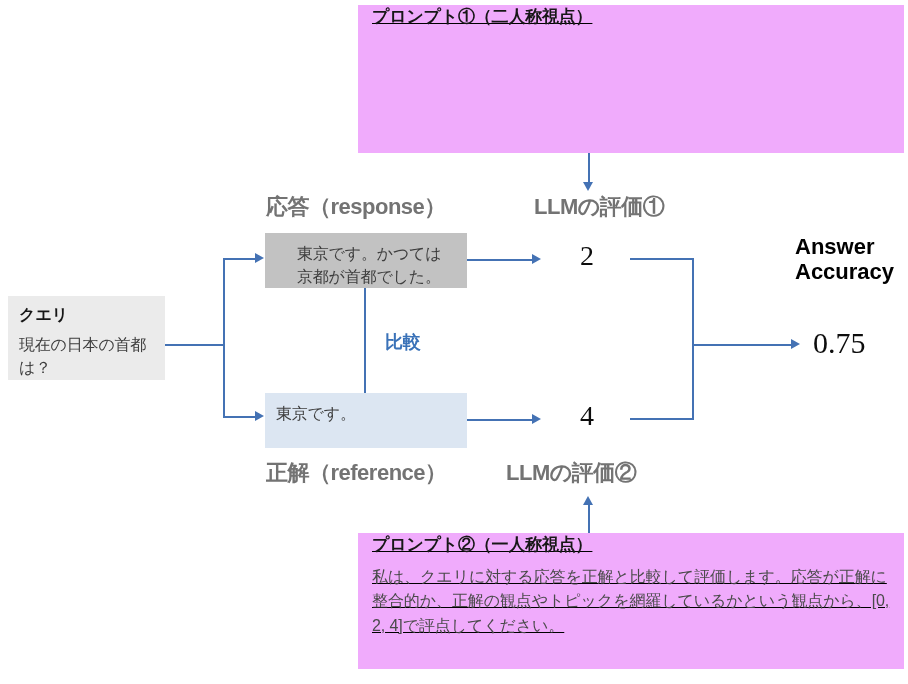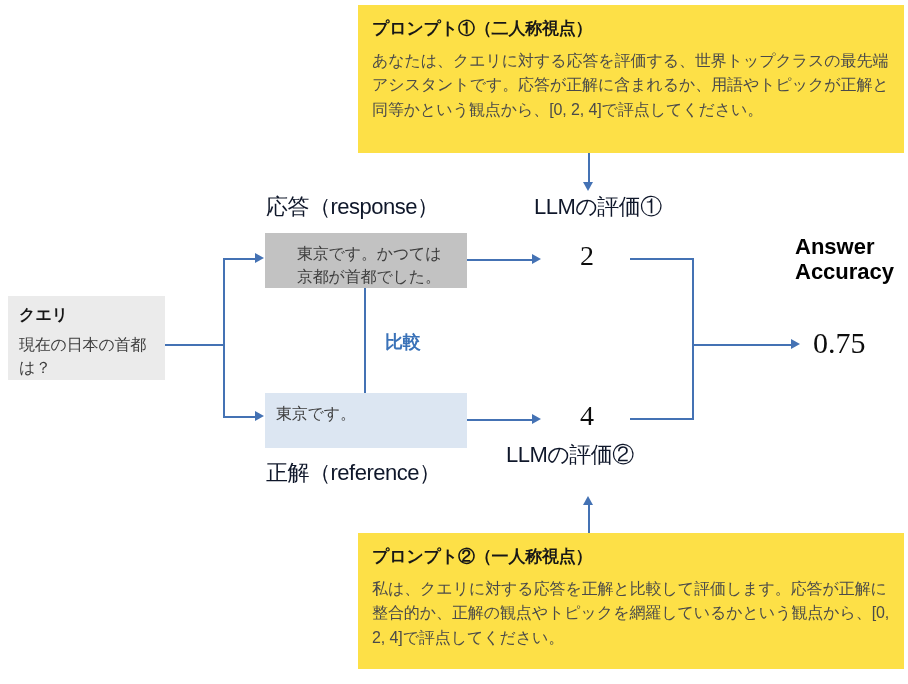--- a/index.html
+++ b/index.html
@@ -14,23 +14,24 @@
     position: relative;
     width: 908px;
     height: 684px;
     background: #ffffff;
     overflow: hidden;
   }
   .abs { position: absolute; }
 
   
   .prompt-card {
-    background: #fde047;
+    background: #f0abfc;
     box-sizing: border-box;
-    padding: 12px 14px 10px 14px;
+    padding: 0 14px 10px 14px;
+    text-decoration: underline;
   }
   .prompt-title {
     font-family: "Liberation Sans", sans-serif;
     font-weight: bold;
     font-size: 17px;
     color: #171717;
     letter-spacing: -0.2px;
     margin-bottom: 9px;
     white-space: nowrap;
   }
@@ -62,23 +63,23 @@
     font-family: "Liberation Sans", sans-serif;
     font-size: 16px;
     line-height: 1.45;
     color: #3d3d3d;
     letter-spacing: -0.2px;
   }
 
   
   .heading {
     font-family: "Liberation Sans", sans-serif;
-    font-weight: normal;
+    font-weight: bold;
     font-size: 22px;
-    color: #0f172a;
+    color: #737373;
     white-space: nowrap;
     letter-spacing: -0.5px;
   }
   .heading-en {
     font-family: "Liberation Sans", sans-serif;
     font-weight: bold;
     font-size: 22px;
     color: #000000;
     white-space: nowrap;
     line-height: 1.15;
@@ -138,21 +139,20 @@
     border-bottom: 9px solid #4472b4;
   }
 </style>
 </head>
 <body>
 
 <div id="canvas">
 
   <div class="abs prompt-card" style="left:358px; top:5px; width:546px; height:148px;">
     <div class="prompt-title">プロンプト①（二人称視点）</div>
-    <div class="prompt-body">あなたは、クエリに対する応答を評価する、世界トップクラスの最先端アシスタントです。応答が正解に含まれるか、用語やトピックが正解と同等かという観点から、[0, 2, 4]で評点してください。</div>
   </div>
 
   <div class="abs ln-v" style="left:588px; top:153px; height:30px;"></div>
   <div class="abs arrow-d" style="left:583px; top:182px;"></div>
 
   <div class="abs heading" style="left:266px; top:192px;">応答（response）</div>
 
   <div class="abs heading" style="left:506px; top:192px;margin-left:28px;">LLMの評価①</div>
 
   <div class="abs data-box query-box" style="left:8px; top:296px; width:157px; height:84px;">
@@ -182,21 +182,21 @@
 
   <div class="abs ln-h" style="left:467px; top:259px; width:66px;"></div>
   <div class="abs arrow-r" style="left:532px; top:254px;"></div>
   <div class="abs score" style="left:580px; top:240px;">2</div>
 
   <div class="abs ln-h" style="left:467px; top:419px; width:66px;"></div>
   <div class="abs arrow-r" style="left:532px; top:414px;"></div>
   <div class="abs score" style="left:580px; top:400px;">4</div>
 
   <div class="abs heading" style="left:266px; top:458px;">正解（reference）</div>
-  <div class="abs heading" style="left:506px; top:440px;">LLMの評価②</div>
+  <div class="abs heading" style="left:506px; top:458px;">LLMの評価②</div>
 
   <div class="abs ln-h" style="left:630px; top:258px; width:64px;"></div>
   <div class="abs ln-h" style="left:630px; top:418px; width:64px;"></div>
   <div class="abs ln-v" style="left:692px; top:258px; height:161px;"></div>
 
   <div class="abs ln-h" style="left:692px; top:344px; width:100px;"></div>
   <div class="abs arrow-r" style="left:791px; top:339px;"></div>
 
 
   <div class="abs heading-en" style="left:795px; top:234px; width:110px; ">

